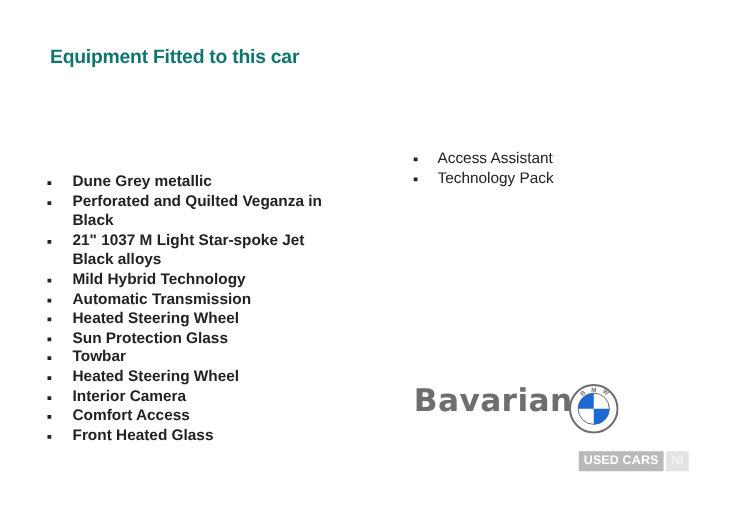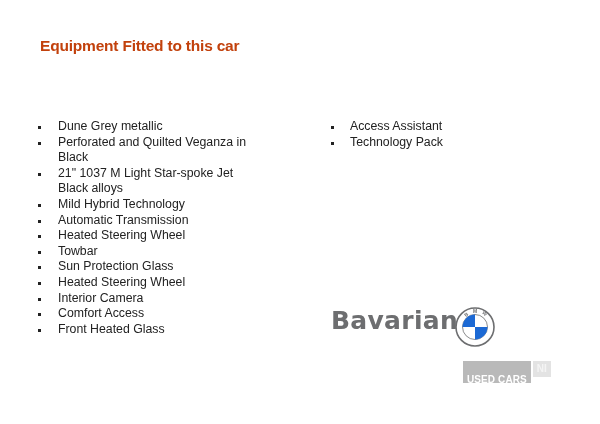--- a/index.html
+++ b/index.html
@@ -2,65 +2,65 @@
 <html><head>
 <meta charset="utf-8">
 <style>
   html, body { margin: 0; padding: 0; }
   body {
     width: 600px; height: 424px; background: #ffffff; position: relative; overflow: hidden;
     font-family: "Liberation Sans", sans-serif; color: #1a1a1a;
   }
   .title {
     position: absolute; left: 40px; top: 37px;
-    font-size: 15.5px; font-weight: bold; letter-spacing: -0.2px; color: #c2410c;
+    font-size: 15.5px; font-weight: bold; letter-spacing: -0.2px; color: #0f766e;
   }
   ul.equip {
     position: absolute; margin: 0; padding: 0; list-style: none;
     font-size: 12.3px; line-height: 15.6px; color: #222;
   }
   ul.equip li { position: relative; padding-left: 0; }
   ul.equip li .bullet {
     position: absolute; width: 3px; height: 3px; background: #222; border-radius: 0;
     top: 7px;
   }
-  #left-list { left: 58px; top: 119px; width: 205px; }
+  #left-list { left: 58px; top: 138px; width: 205px; font-weight: bold; }
   #left-list li .bullet { left: -20px; }
   #right-list { left: 350px; top: 119px; width: 200px; }
   #right-list li .bullet { left: -19px; }
 
   .brand { position: absolute; left: 331px; top: 306px; height: 44px; display: flex; align-items: flex-start; }
   .brand-name {
     font-size: 25px; font-weight: bold; color: #6d6e70; letter-spacing: 0.3px;
     font-family: "DejaVu Sans", sans-serif;
   }
   .roundel { position: absolute; left: 124px; top: 1px; width: 40px; height: 40px; }
 
   .badge {
     position: absolute; left: 463px; top: 361px; height: 16px; display: flex;
     font-size: 10px; font-weight: bold; color: #ffffff; font-family: "Liberation Sans", sans-serif;
   }
-  .badge .used { background: #b9b9b9; padding: 11px 4px; line-height: 16px; letter-spacing: 0.1px; }
+  .badge .used { background: #b9b9b9; padding: 0 4px; line-height: 16px; letter-spacing: 0.1px; }
   .badge .sep { width: 2px; background: #ffffff; }
   .badge .region { background: #e3e3e3; color: #f4f4f4; padding: 0 4px; line-height: 16px; }
 </style>
 </head>
 <body>
 
 <div class="title">Equipment Fitted to this car</div>
 
 <ul class="equip" id="left-list">
   <li><span class="bullet"></span><span>Dune Grey metallic</span></li>
   <li><span class="bullet"></span><span>Perforated and Quilted Veganza in Black</span></li>
   <li><span class="bullet"></span><span>21" 1037 M Light Star-spoke Jet Black alloys</span></li>
   <li><span class="bullet"></span><span>Mild Hybrid Technology</span></li>
   <li><span class="bullet"></span><span>Automatic Transmission</span></li>
   <li><span class="bullet"></span><span>Heated Steering Wheel</span></li>
+  <li><span class="bullet"></span><span>Sun Protection Glass</span></li>
   <li><span class="bullet"></span><span>Towbar</span></li>
-  <li><span class="bullet"></span><span>Sun Protection Glass</span></li>
   <li><span class="bullet"></span><span>Heated Steering Wheel</span></li>
   <li><span class="bullet"></span><span>Interior Camera</span></li>
   <li><span class="bullet"></span><span>Comfort Access</span></li>
   <li><span class="bullet"></span><span>Front Heated Glass</span></li>
 </ul>
 
 <ul class="equip" id="right-list">
   <li><span class="bullet"></span><span>Access Assistant</span></li>
   <li><span class="bullet"></span><span>Technology Pack</span></li>
 </ul>

